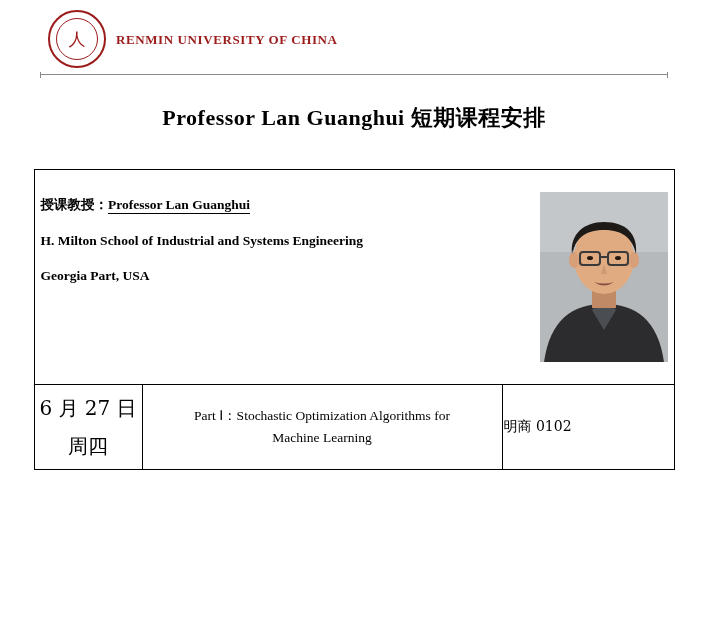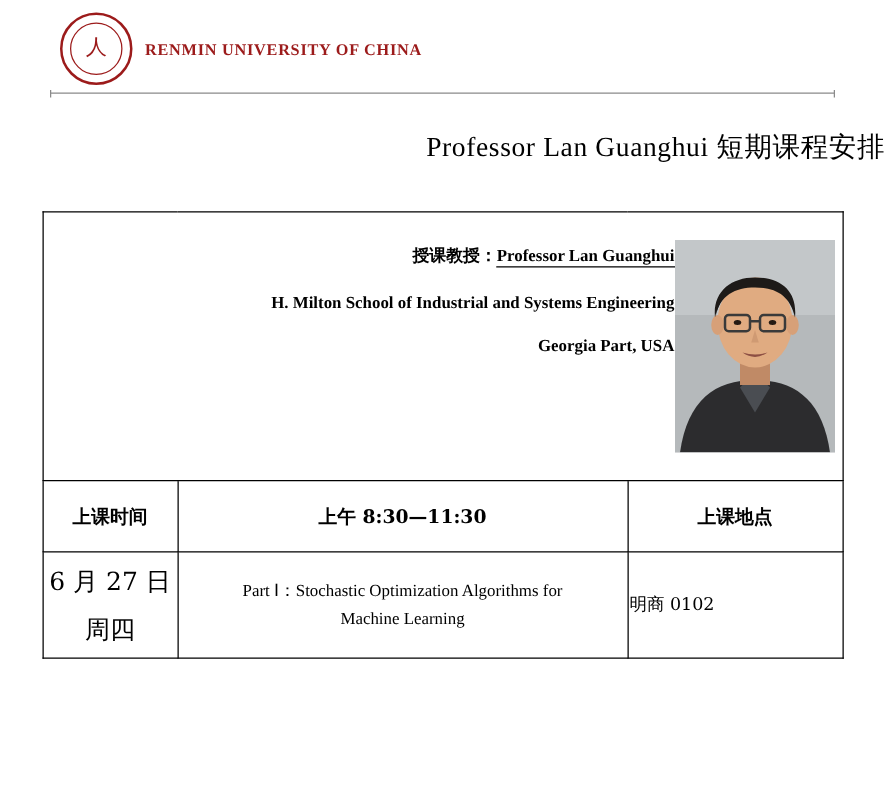--- a/index.html
+++ b/index.html
@@ -110,23 +110,23 @@
     top: 0;
     width: 1px;
     height: 6px;
     background: #8a8a8a;
   }
   .header-rule .tick-l { left: 0; }
   .header-rule .tick-r { right: 0; }
 
   
   .doc-title {
-    text-align: right;
+    text-align: center;
     font-size: 22px;
-    font-weight: normal;
+    font-weight: bold;
     margin-top: 25px;
     font-family: "Liberation Serif", serif;
     letter-spacing: 0.5px;
   }
   .doc-title .cn {
     font-family: "DejaVu Serif", serif;
   }
 
   
   table.sched {
@@ -142,21 +142,20 @@
 
   
   .intro-cell {
     padding: 14px 0 14px 6px;
     height: 186px;
     vertical-align: top;
   }
   .intro-flex {
     display: flex;
     align-items: flex-start;
-    text-align: right;
   }
   .intro-text {
     flex: 1 1 auto;
     padding-top: 6px;
   }
   .intro-line {
     font-size: 13.5px;
     font-weight: bold;
     line-height: 1;
     margin-bottom: 22px;
@@ -287,25 +286,20 @@
               <ellipse cx="78" cy="66" rx="3" ry="2" fill="#241a13"></ellipse>
 
               <path d="M64 72 L61 82 h6 z" fill="#cf9a73"></path>
               <path d="M54 90 Q64 97 74 90 Q64 93 54 90 Z" fill="#8d4f43"></path>
             </svg>
           </div>
         </div>
       </td>
     </tr>
 
-    <tr>
-      <td class="th-cell">上课时间</td>
-      <td class="th-cell">上午 8:30—11:30</td>
-      <td class="th-cell">上课地点</td>
-    </tr>
 
     <tr>
       <td class="cell-date">
         <div>6 月 27 日</div>
         <div>周四</div>
       </td>
       <td class="cell-content">
         <div>Part Ⅰ：Stochastic Optimization Algorithms for</div>
         <div>Machine Learning</div>
       </td>

